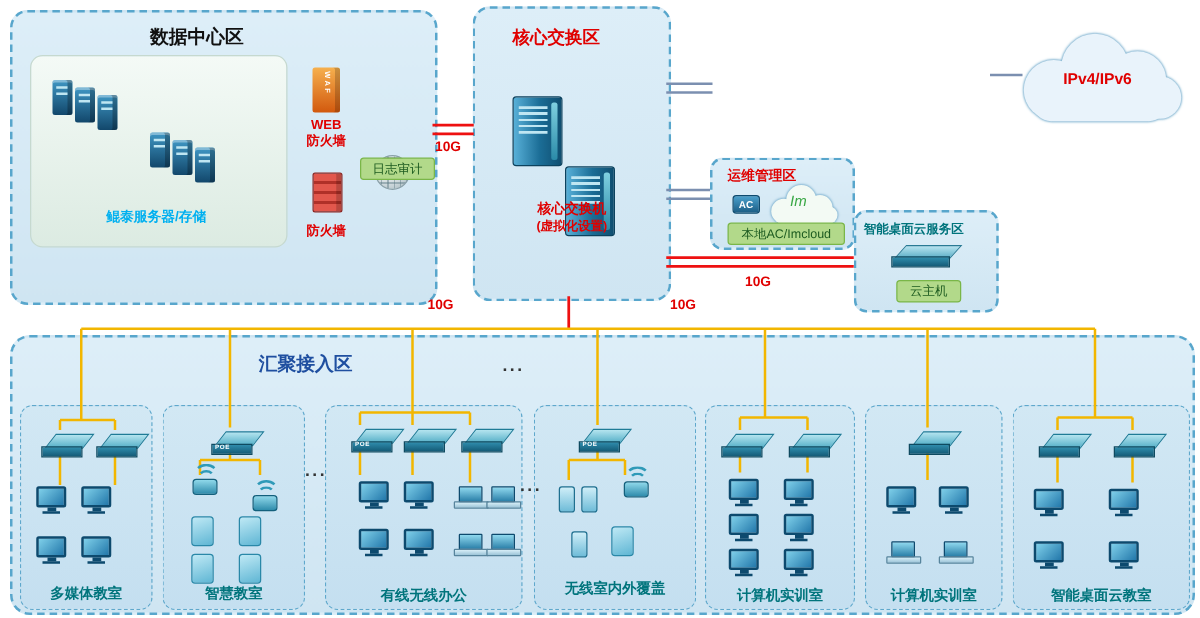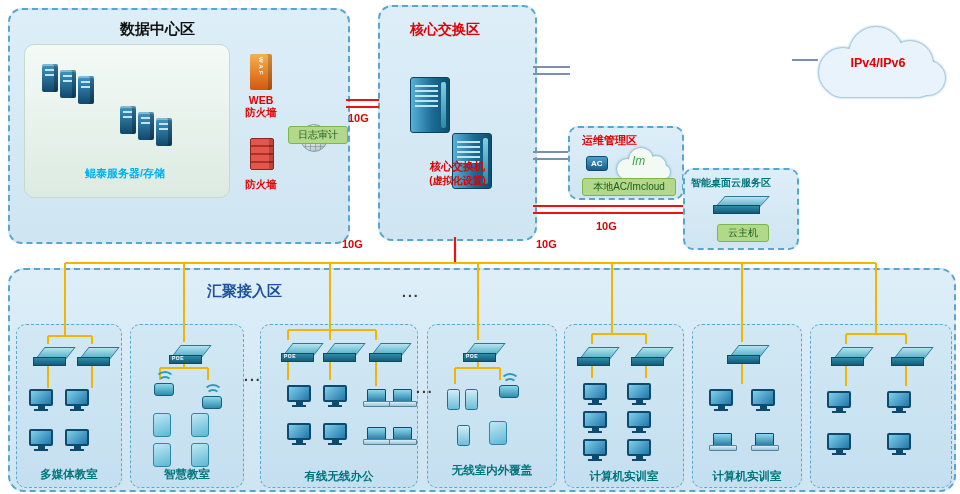--- a/index.html
+++ b/index.html
@@ -452,16 +452,17 @@
       <div class="ic mon" style="left:16px;top:108px">
           <i class="scr"></i>
           <i class="std"></i>
           <i class="base"></i>
         </div>
       <div class="ic mon" style="left:76px;top:108px">
           <i class="scr"></i>
           <i class="std"></i>
           <i class="base"></i>
         </div>
+      <div class="sub-label" style="top:144px">智能桌面云教室</div>
     </div>
   </div>
 
 </div>
 
 </body></html>

